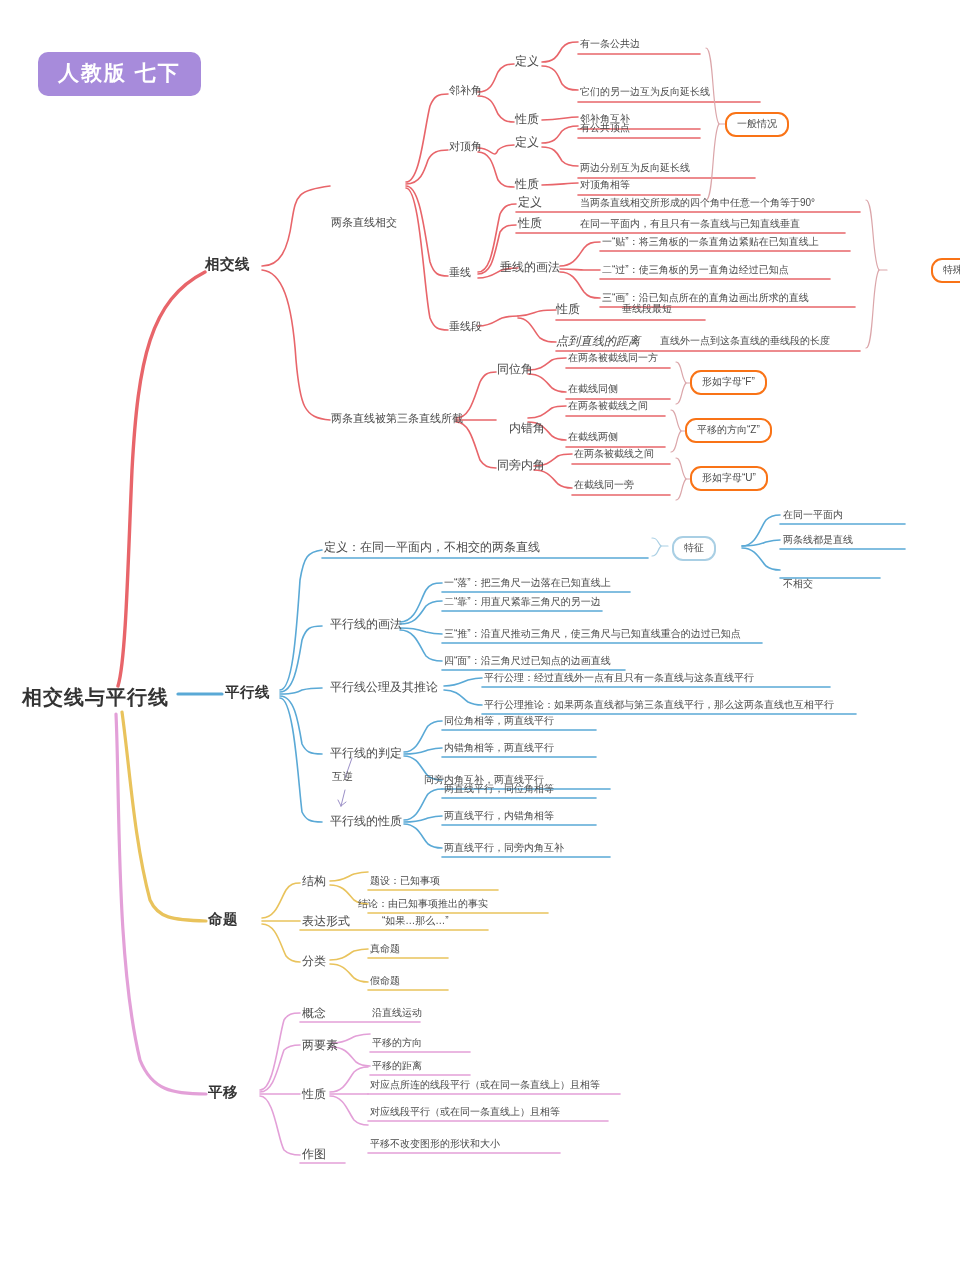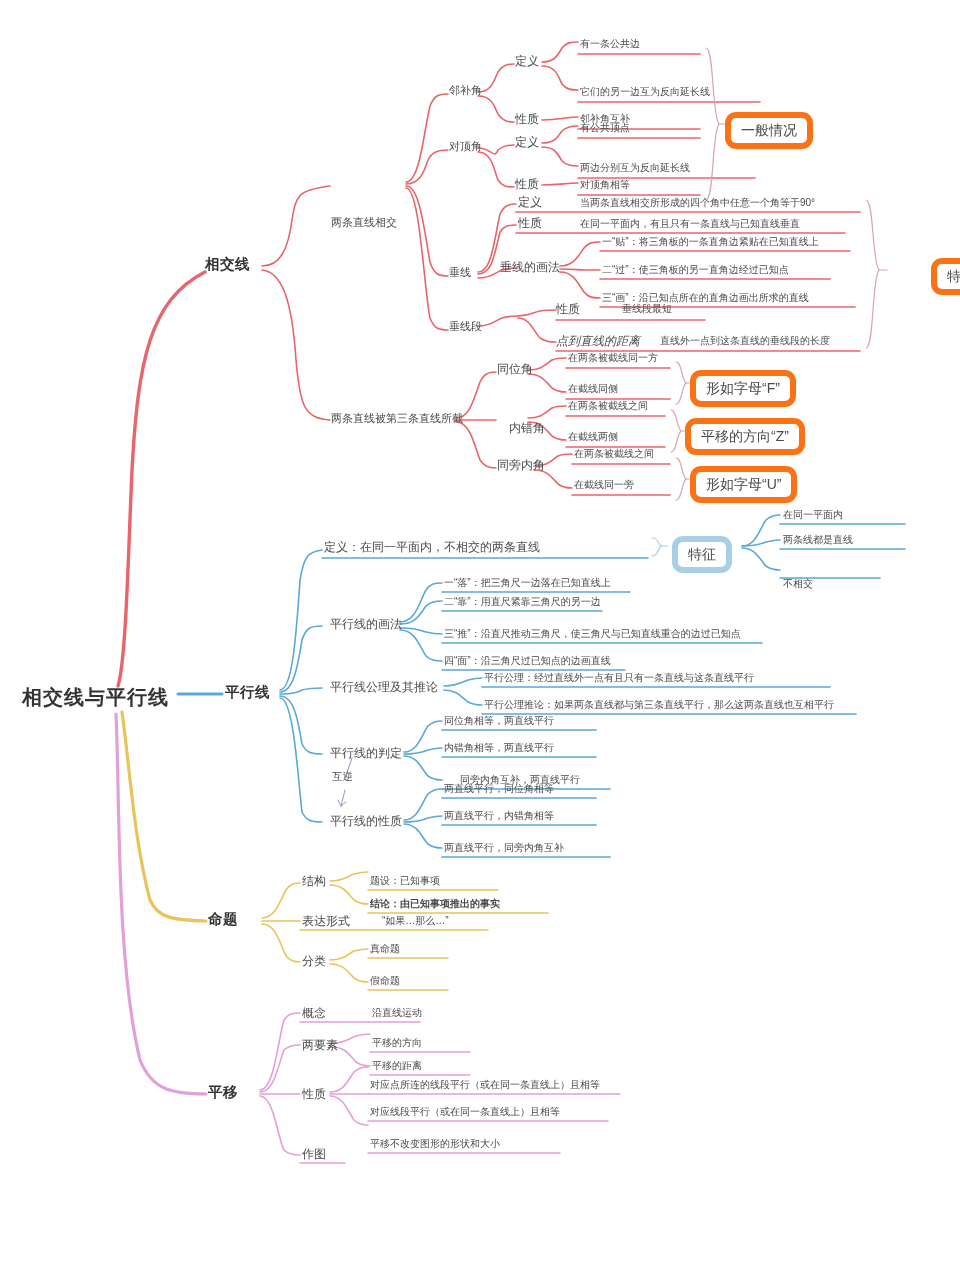--- a/index.html
+++ b/index.html
@@ -30,22 +30,22 @@
   
   .l1{font-size:14.5px;font-weight:bold;color:#333333;letter-spacing:.5px;}
 
   
   .l2{font-size:11px;color:#4a4a4a;}
   .l3{font-size:12px;color:#4a4a4a;}
   .l4{font-size:10px;color:#4a4a4a;}
 
   
   .pill{
-    font-size:14px;color:#4a4a4a;padding:4px 10px 5px;border-radius:11px;
-    border:6px solid #f97316;background:#fff;
+    font-size:10px;color:#4a4a4a;padding:4px 10px 5px;border-radius:11px;
+    border:2px solid #f97316;background:#fff;
   }
   .pill.blue{border-color:#a9cfe4;}
 
   .reverse-label{font-size:10.5px;color:#4a4a4a;}
 </style>
 </head>
 <body>
 
 <div id="canvas">
 
@@ -223,20 +223,21 @@
       <path d="M330,1094 C344,1094 348,1094 354,1094 C358,1094 362,1094 368,1094" stroke="#e3a0d8"></path>
       <path d="M330,1096 C344,1096 348,1112 354,1120 C358,1124 362,1125 368,1125" stroke="#e3a0d8"></path>
       <path d="M368,1094 L620,1094" stroke="#e3a0d8"></path>
       <path d="M368,1121 L608,1121" stroke="#e3a0d8"></path>
       <path d="M368,1153 L560,1153" stroke="#e3a0d8"></path>
 
       <path d="M300,1163 L345,1163" stroke="#e3a0d8"></path>
     </g>
   </svg>
 
+  <div class="node badge">人教版 七下</div>
   <div class="node root">相交线与平行线</div>
 
   <div class="node l1" style="left:205px;top:256px;color:#333;">相交线</div>
 
   <div class="node l2" style="left:331px;top:176px;margin-top:40px;">两条直线相交</div>
   <div class="node l2" style="left:449px;top:84px;">邻补角</div>
   <div class="node l2" style="left:449px;top:140px;">对顶角</div>
   <div class="node l2" style="left:449px;top:266px;">垂线</div>
   <div class="node l2" style="left:449px;top:320px;">垂线段</div>
 
@@ -299,33 +300,33 @@
   <div class="node l4" style="left:444px;top:628px;">三“推”：沿直尺推动三角尺，使三角尺与已知直线重合的边过已知点</div>
   <div class="node l4" style="left:444px;top:655px;">四“面”：沿三角尺过已知点的边画直线</div>
 
   <div class="node l3" style="left:330px;top:681px;">平行线公理及其推论</div>
   <div class="node l4" style="left:484px;top:672px;">平行公理：经过直线外一点有且只有一条直线与这条直线平行</div>
   <div class="node l4" style="left:484px;top:699px;">平行公理推论：如果两条直线都与第三条直线平行，那么这两条直线也互相平行</div>
 
   <div class="node l3" style="left:330px;top:747px;">平行线的判定</div>
   <div class="node l4" style="left:444px;top:715px;">同位角相等，两直线平行</div>
   <div class="node l4" style="left:444px;top:742px;">内错角相等，两直线平行</div>
-  <div class="node l4" style="left:460px;top:774px;">同旁内角互补，两直线平行</div>
+  <div class="node l4" style="left:424px;top:774px;">同旁内角互补，两直线平行</div>
 
   <div class="node reverse-label" style="left:332px;top:770px;">互逆</div>
 
   <div class="node l3" style="left:330px;top:815px;">平行线的性质</div>
   <div class="node l4" style="left:444px;top:783px;">两直线平行，同位角相等</div>
   <div class="node l4" style="left:444px;top:810px;">两直线平行，内错角相等</div>
   <div class="node l4" style="left:444px;top:842px;">两直线平行，同旁内角互补</div>
 
   <div class="node l1" style="left:208px;top:911px;">命题</div>
   <div class="node l3" style="left:302px;top:875px;">结构</div>
   <div class="node l4" style="left:370px;top:875px;">题设：已知事项</div>
-  <div class="node l4" style="left:370px;top:898px;font-weight:bold;">结论：由已知事项推出的事实</div>
+  <div class="node l4" style="left:358px;top:898px;">结论：由已知事项推出的事实</div>
   <div class="node l3" style="left:302px;top:915px;">表达形式</div>
   <div class="node l4" style="left:382px;top:915px;">“如果…那么…”</div>
   <div class="node l3" style="left:302px;top:955px;">分类</div>
   <div class="node l4" style="left:370px;top:943px;">真命题</div>
   <div class="node l4" style="left:370px;top:975px;">假命题</div>
 
   <div class="node l1" style="left:208px;top:1084px;">平移</div>
   <div class="node l3" style="left:302px;top:1007px;">概念</div>
   <div class="node l4" style="left:372px;top:1007px;">沿直线运动</div>
   <div class="node l3" style="left:302px;top:1039px;">两要素</div>

